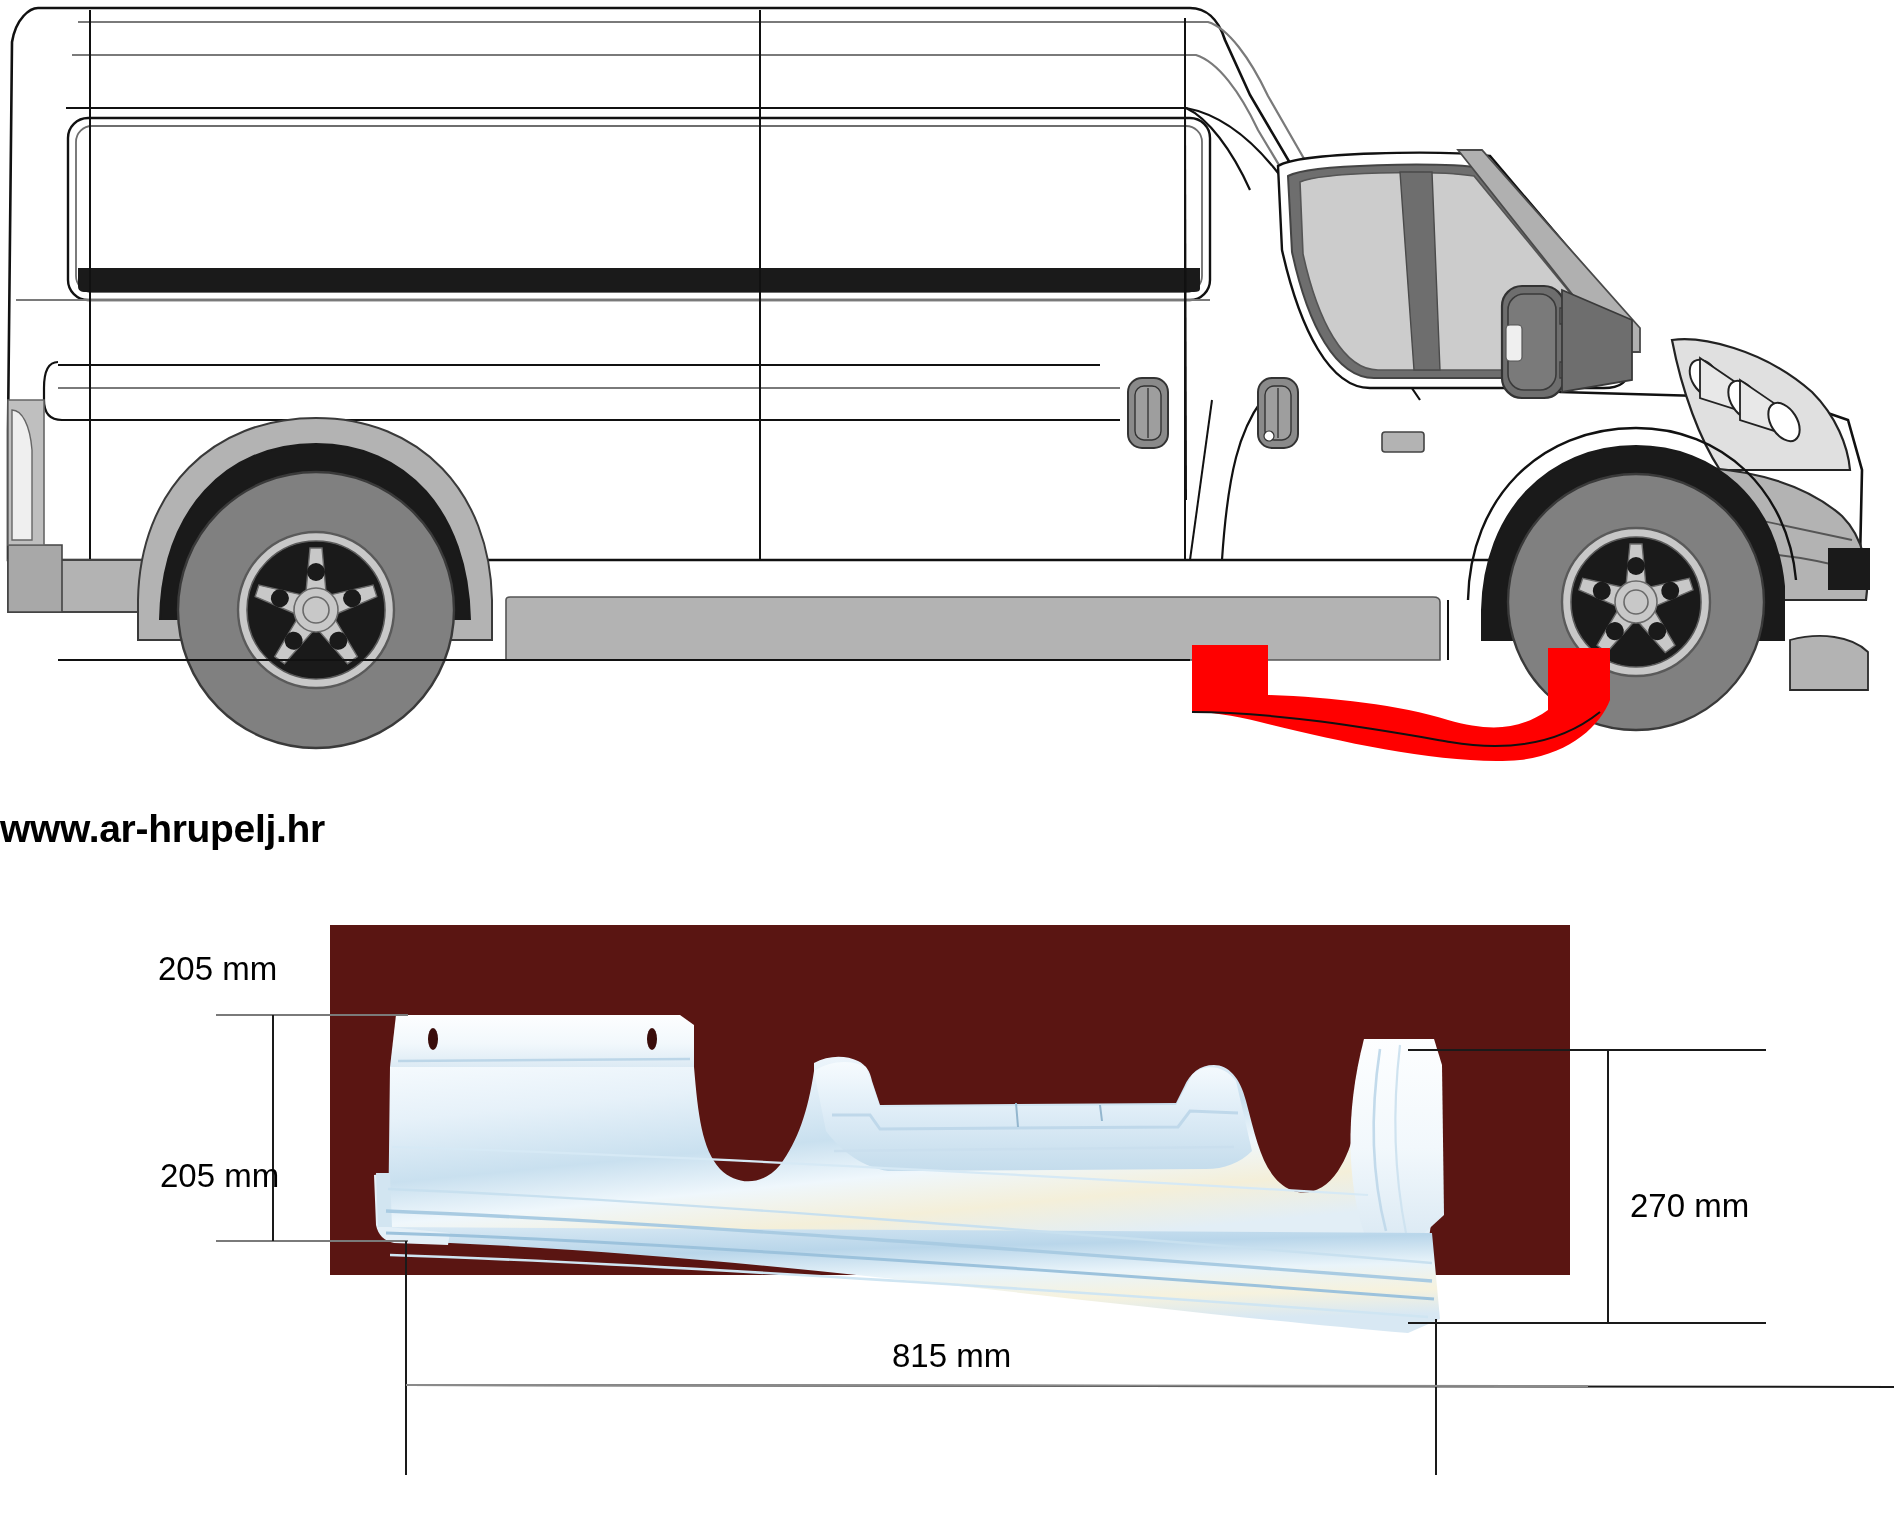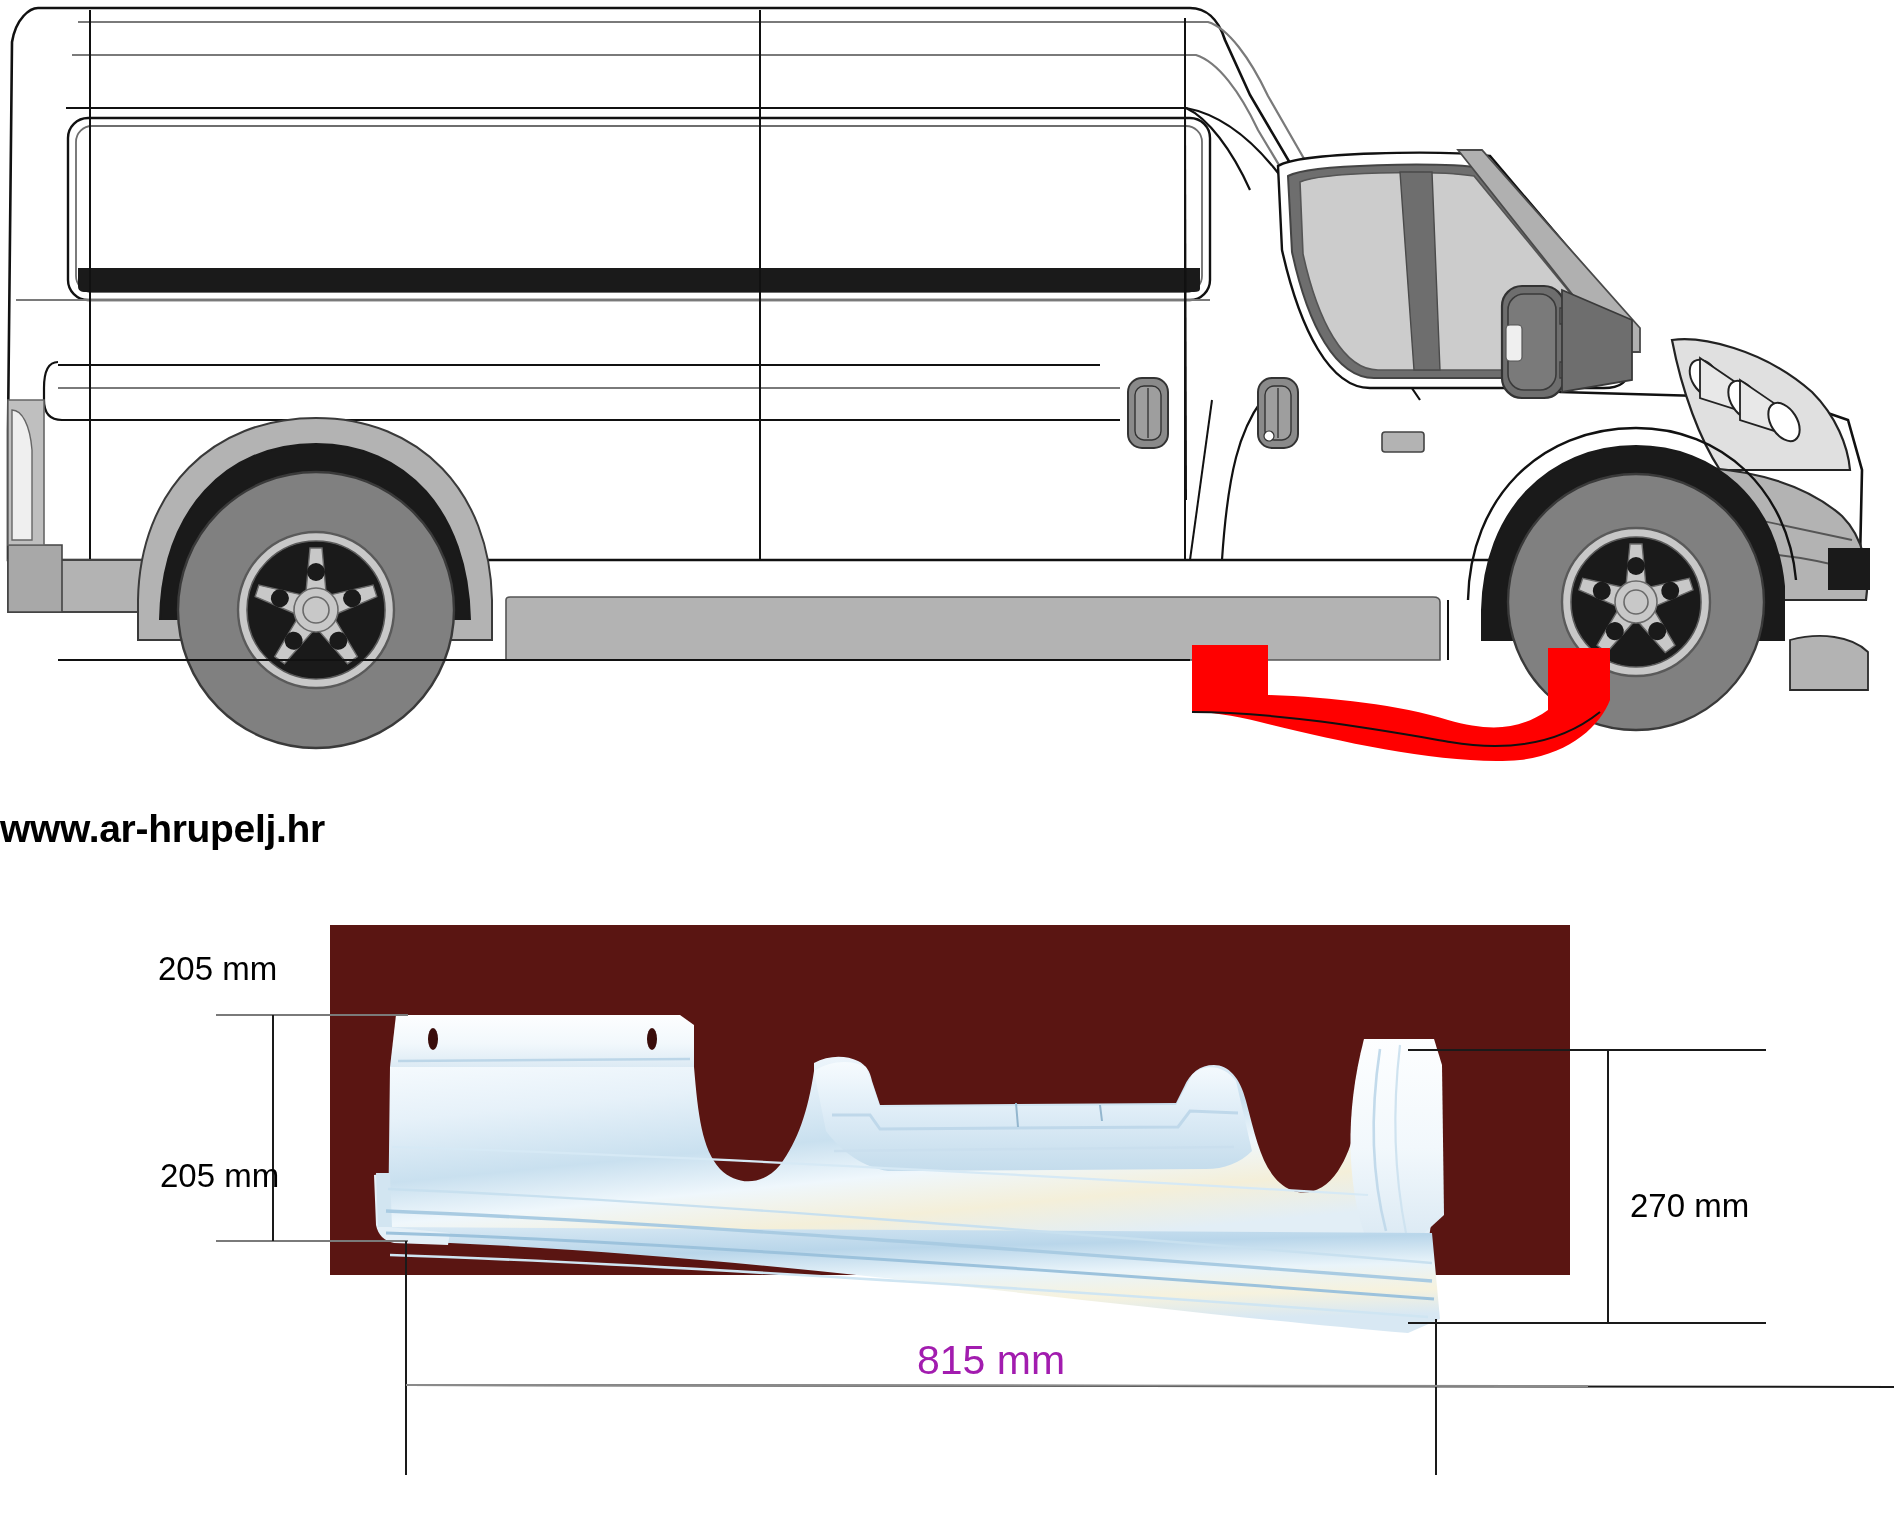--- a/index.html
+++ b/index.html
@@ -398,16 +398,16 @@
   </g>
 
 </svg>
 
 <div style="position:absolute; left:152px; top:242px; font-size:33px; color:#000;
             font-family:'Liberation Sans', sans-serif; white-space:nowrap;">205 mm</div>
 
 <div style="position:absolute; left:1622px; top:272px; font-size:33px; color:#000;
             font-family:'Liberation Sans', sans-serif; white-space:nowrap;">270 mm</div>
 
-<div style="position:absolute; left:884px; top:422px; font-size:41px; color:#a21caf;
-            font-family:'Liberation Sans', sans-serif; white-space:nowrap;margin-left:25px;">815 mm</div>
+<div style="position:absolute; left:884px; top:422px; font-size:33px; color:#000000;
+            font-family:'Liberation Sans', sans-serif; white-space:nowrap;">815 mm</div>
 
 </div>
 
 </body></html>

